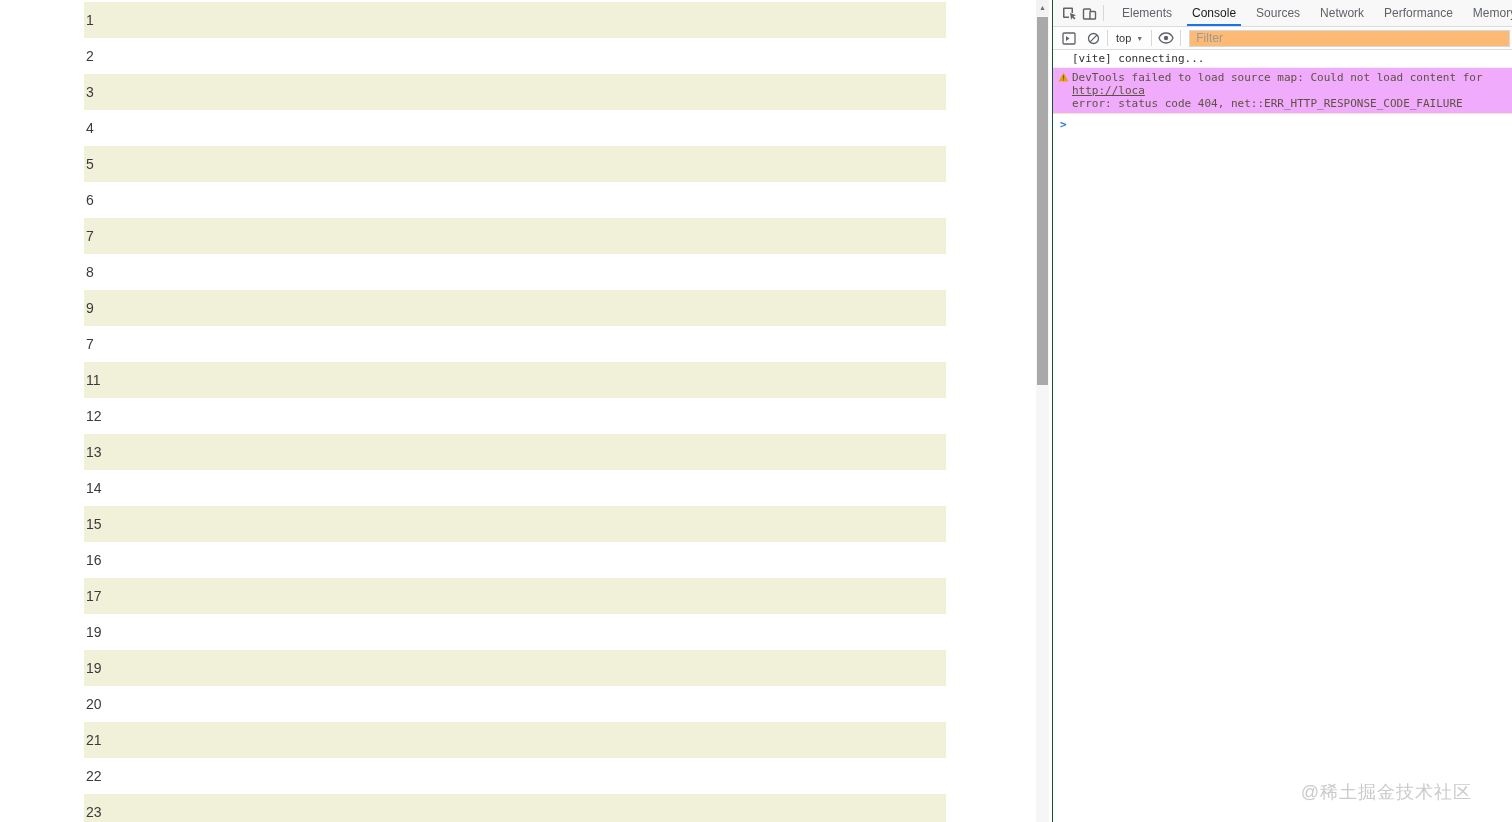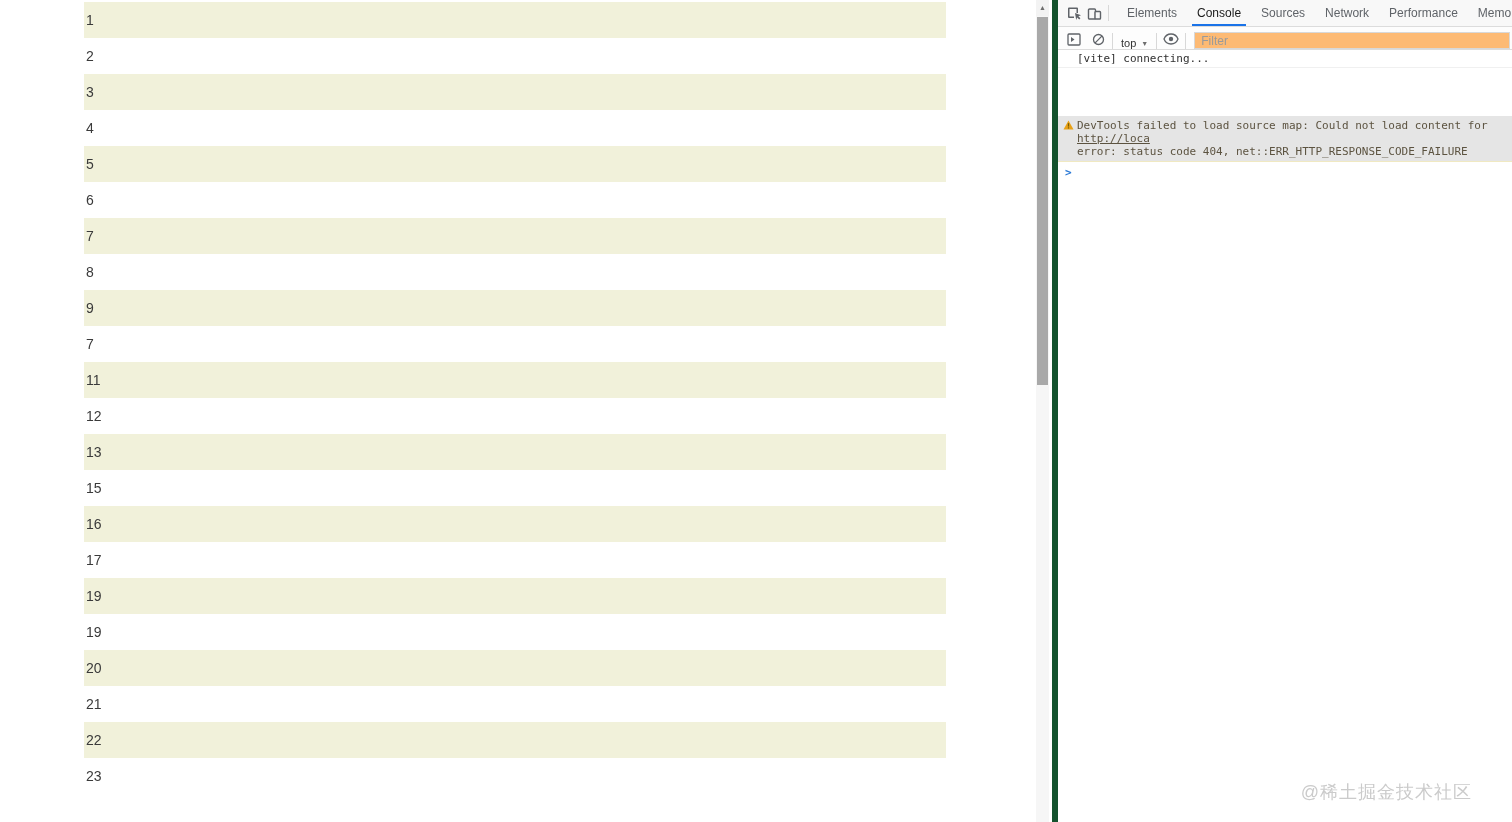--- a/index.html
+++ b/index.html
@@ -54,21 +54,21 @@
     width: 11px; height: 368px;
     background: #a9a9a9;
     cursor: pointer;
   }
 
   
   .devtools {
     position: absolute;
     left: 1052px; top: 0;
     width: 460px; height: 822px;
-    border-left: 6px solid #14532d;
+    border-left: 1px solid #14532d;
     background: #ffffff;
     overflow: hidden;
   }
   .dt-tabbar {
     height: 27px;
     background: #f8f8f8;
     border-bottom: 1px solid #dcdcdc;
     display: flex;
     align-items: center;
     white-space: nowrap;
@@ -105,21 +105,21 @@
     left: 5px; right: 5px; bottom: 0;
     height: 2px;
     background: #1a73e8;
   }
 
   .dt-toolbar {
     height: 23px;
     background: #fdfdfd;
     border-bottom: 1px solid #dcdcdc;
     display: flex;
-    align-items: flex-end;
+    align-items: center;
   }
   .ctx-select {
     font-size: 11px;
     color: #333333;
     display: inline-flex;
     align-items: center;
     gap: 5px;
     padding: 0 4px;
     cursor: pointer;
     flex: 0 0 auto;
@@ -142,26 +142,25 @@
   
   .console-area { font-family: "DejaVu Sans Mono", monospace; font-size: 11px; }
   .msg {
     border-bottom: 1px solid #f0f0f0;
     color: #303030;
     line-height: 13px;
     padding: 2px 4px 2px 19px;
     position: relative;
   }
   .msg.warning {
-    background: #e5e5e5;
+    background: #f0abfc;
     border-bottom: 1px solid #f0e9c2;
     color: #5c5340;
     padding-top: 3px;
     padding-bottom: 3px;
-    margin-top: 48px;
   }
   .warn-icon {
     position: absolute;
     left: 5px; top: 4px;
   }
   .msg a {
     color: #5c5340;
     text-decoration: underline;
     cursor: pointer;
   }
@@ -197,20 +196,21 @@
     <li class="row">4</li>
     <li class="row">5</li>
     <li class="row">6</li>
     <li class="row">7</li>
     <li class="row">8</li>
     <li class="row">9</li>
     <li class="row">7</li>
     <li class="row">11</li>
     <li class="row">12</li>
     <li class="row">13</li>
+    <li class="row">14</li>
     <li class="row">15</li>
     <li class="row">16</li>
     <li class="row">17</li>
     <li class="row">19</li>
     <li class="row">19</li>
     <li class="row">20</li>
     <li class="row">21</li>
     <li class="row">22</li>
     <li class="row">23</li>
   </ol>

